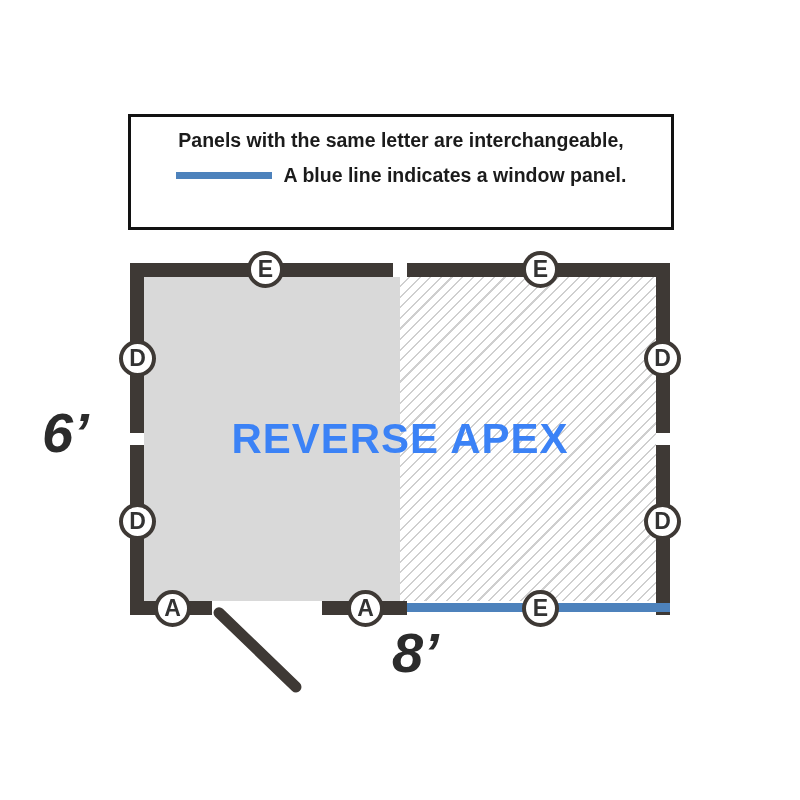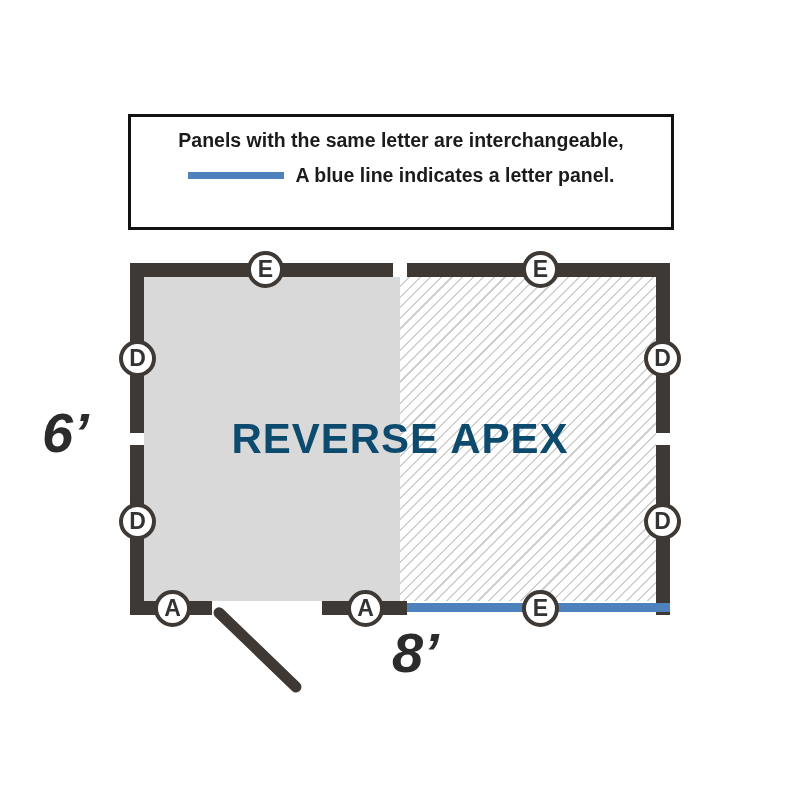--- a/index.html
+++ b/index.html
@@ -57,39 +57,39 @@
   .m-dlu { left:-11px; top:77px; }
   .m-dll { left:-11px; top:240px; }
   .m-dru { left:514px; top:77px; }
   .m-drl { left:514px; top:240px; }
   .m-a1 { left:24px;  top:327px; }
   .m-a2 { left:217px; top:327px; }
   .m-e3 { left:392px; top:327px; }
 
   .plan-title {
     position:absolute; left:0; right:0; top:152px; text-align:center;
-    font-size:42px; font-weight:bold; color:#0c4a6e; letter-spacing:1px; z-index:2;
+    font-size:42px; font-weight:bold; color:#3b82f6; letter-spacing:1px; z-index:2;
   }
 
   .dim { position:absolute; font-size:56px; font-weight:bold; font-style:italic; color:#2b2b2b; }
   .dim-height { left:42px; top:400px; }
   .dim-width  { left:392px; top:620px; }
 </style>
 </head>
 <body>
 
 <div class="page">
 
   <div class="legend">
     <div class="legend-text">
       <div>Panels with the same letter are interchangeable,</div>
     </div>
     <div class="legend-window-row">
       <span class="blue-line-sample"></span>
-      <span>A blue line indicates a letter panel.</span>
+      <span>A blue line indicates a window panel.</span>
     </div>
   </div>
 
   <div class="plan">
 
     <div class="fill-left"></div>
     <div class="fill-right"></div>
 
     <div class="wall wall-top-left"></div>
     <div class="wall wall-top-right"></div>

